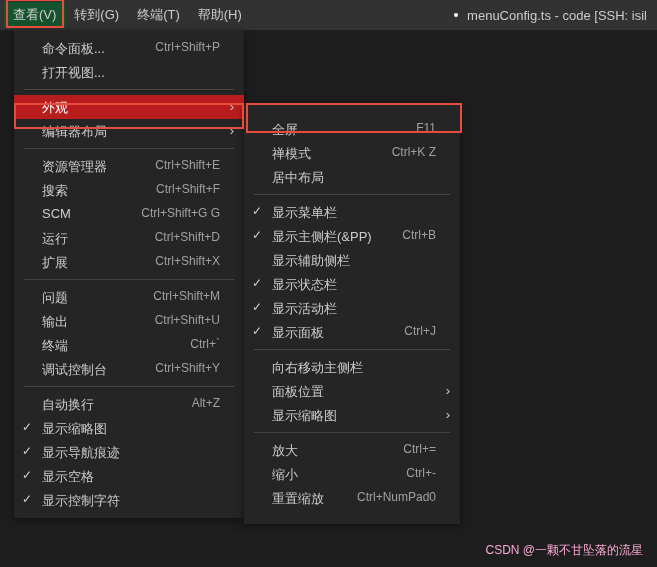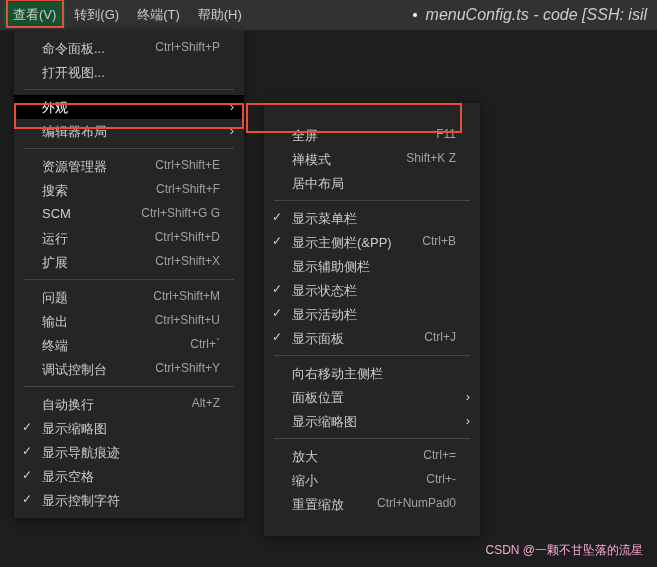--- a/index.html
+++ b/index.html
@@ -27,38 +27,37 @@
     }
     .menubar-item.active {
       background: #14532d;
     }
     .title-right {
       margin-left: auto;
       display: flex;
       align-items: center;
       gap: 5px;
       padding-right: 6px;
-      font-size: 16px;
+      font-size: 13px;
       color: #ccc;
-      font-style: italic;
     }
     .dot { width:4px;height:4px;border-radius:50%;background:#fff;display:inline-block;margin-right:4px; }
 
     .dropdown { position: absolute; background: #252526; box-shadow: 0 2px 8px rgba(0,0,0,0.5); }
     .dropdown1 { top: 30px; left: 14px; width: 230px; padding: 6px 0; }
-    .dropdown2 { top: 103px; left: 244px; width: 216px; padding: 20px 0; border:2px solid #e74c3c; border-top:none; border-right:none; border-bottom:none; border-left:none;margin-left:20px;}
+    .dropdown2 { top: 103px; left: 244px; width: 216px; padding: 14px 0; border:2px solid #e74c3c; border-top:none; border-right:none; border-bottom:none; border-left:none;}
     .dropdown2 { border: none; }
     .item {
       display: flex;
       align-items: flex-start;
       padding: 4px 24px 4px 28px;
       height: 24px;
       position: relative;
     }
-    .item.selected { background: #000000; color: #fff; }
+    .item.selected { background: #b91c1c; color: #fff; }
     .item .label { flex: 1; }
     .item .shortcut { color: #a0a0a0; font-size: 12px; }
     .item .arrow { position:absolute; right:10px; color:#ccc; }
     .item .check { position:absolute; left:8px; color:#ccc; font-size:12px; }
     .sep { height: 1px; background: #454545; margin: 5px 10px; }
     .highlight-box1 { position:absolute; border:2px solid #e74c3c; }
     .hb-view { top:-1px; left:6px; width:58px; height:29px; pointer-events:none; }
     .hb-appear { top:103px; left:14px; width:230px; height:26px; pointer-events:none; }
     .hb-full { top:103px; left:246px; width:216px; height:30px; pointer-events:none; }
     .watermark {
@@ -170,21 +169,21 @@
   </div>
 </div>
 
 <div class="dropdown dropdown2">
   <div class="item">
     <span class="label">全屏</span>
     <span class="shortcut">F11</span>
   </div>
   <div class="item">
     <span class="label">禅模式</span>
-    <span class="shortcut">Shift+K Z</span>
+    <span class="shortcut">Ctrl+K Z</span>
   </div>
   <div class="item">
     <span class="label">居中布局</span>
   </div>
   <div class="sep"></div>
   <div class="item">
     <span class="check">✓</span>
     <span class="label">显示菜单栏</span>
   </div>
   <div class="item">

